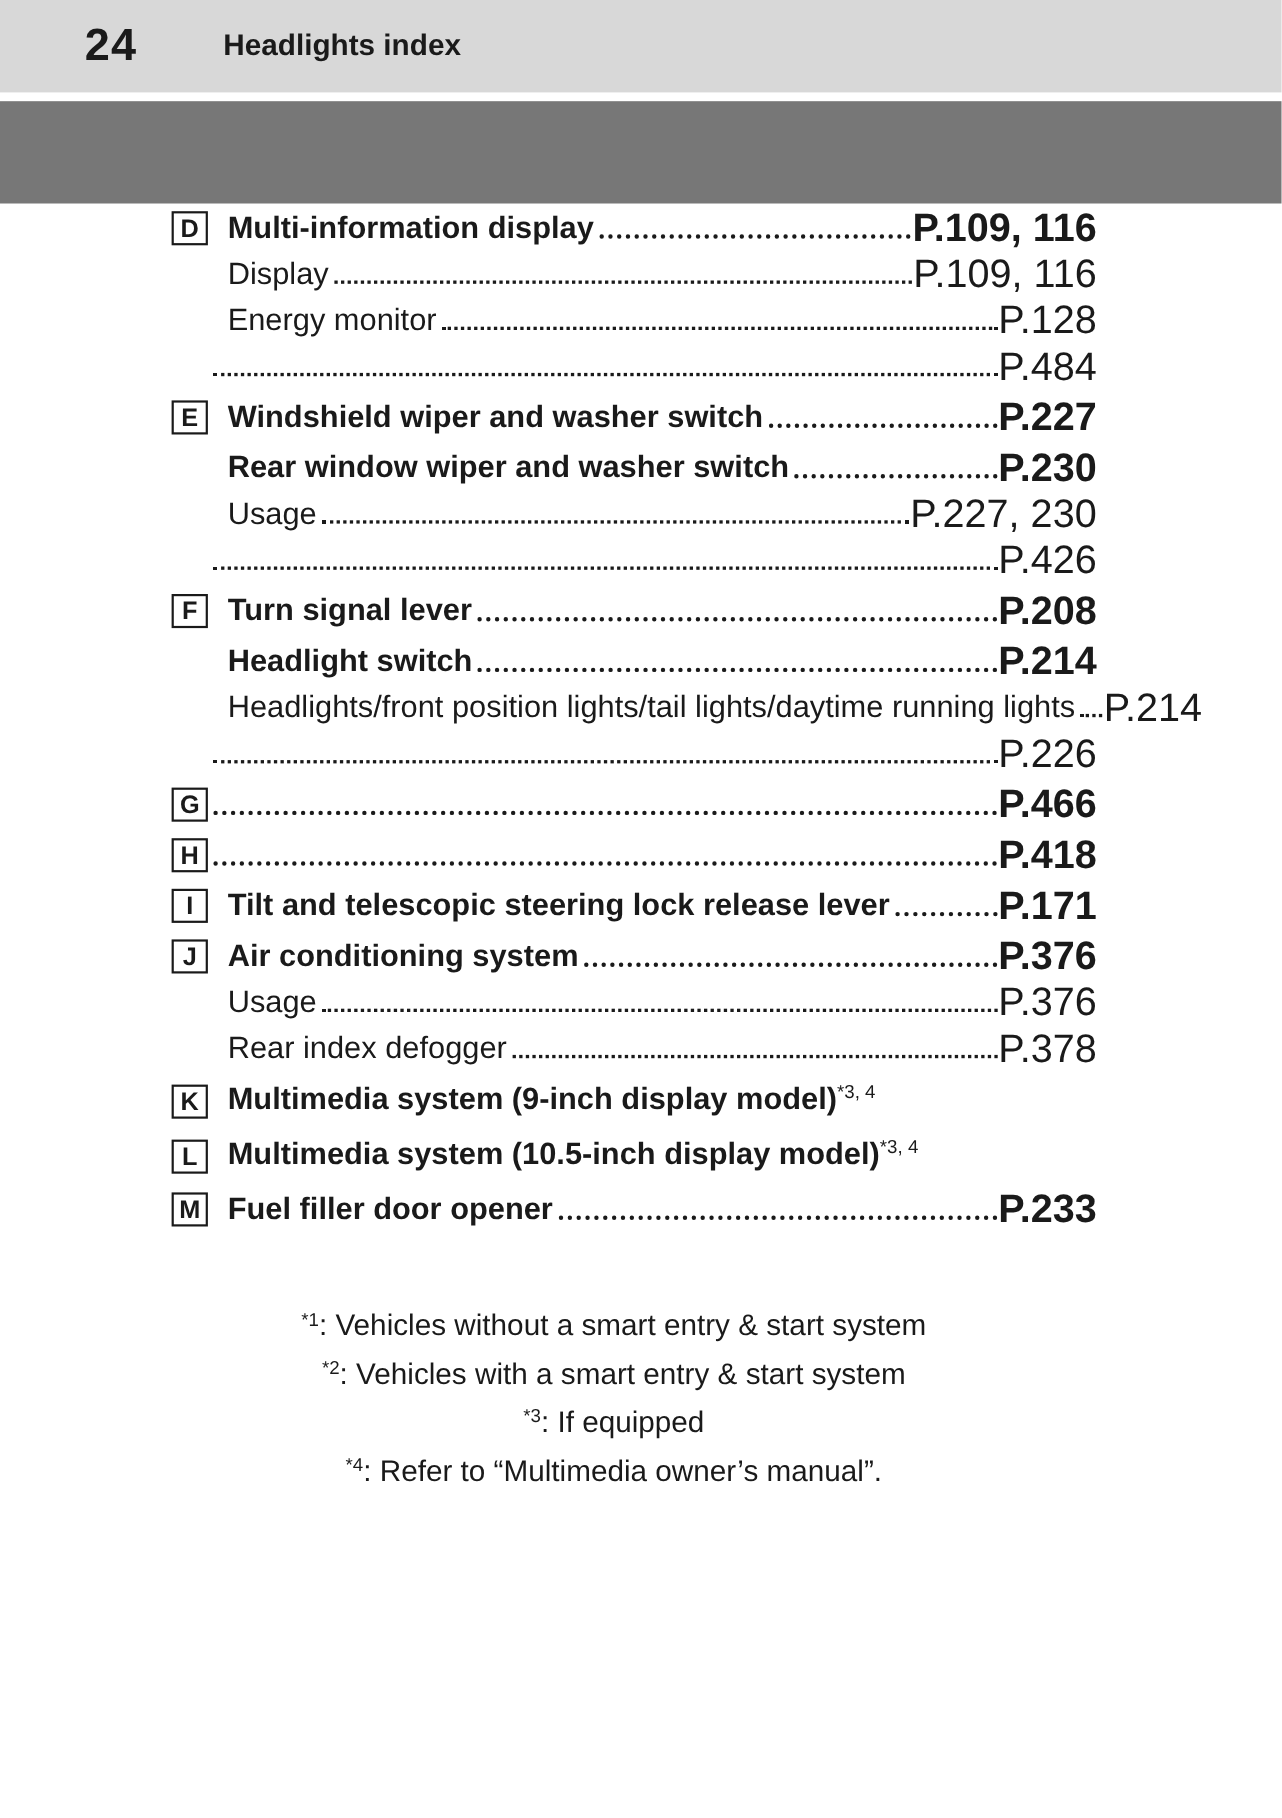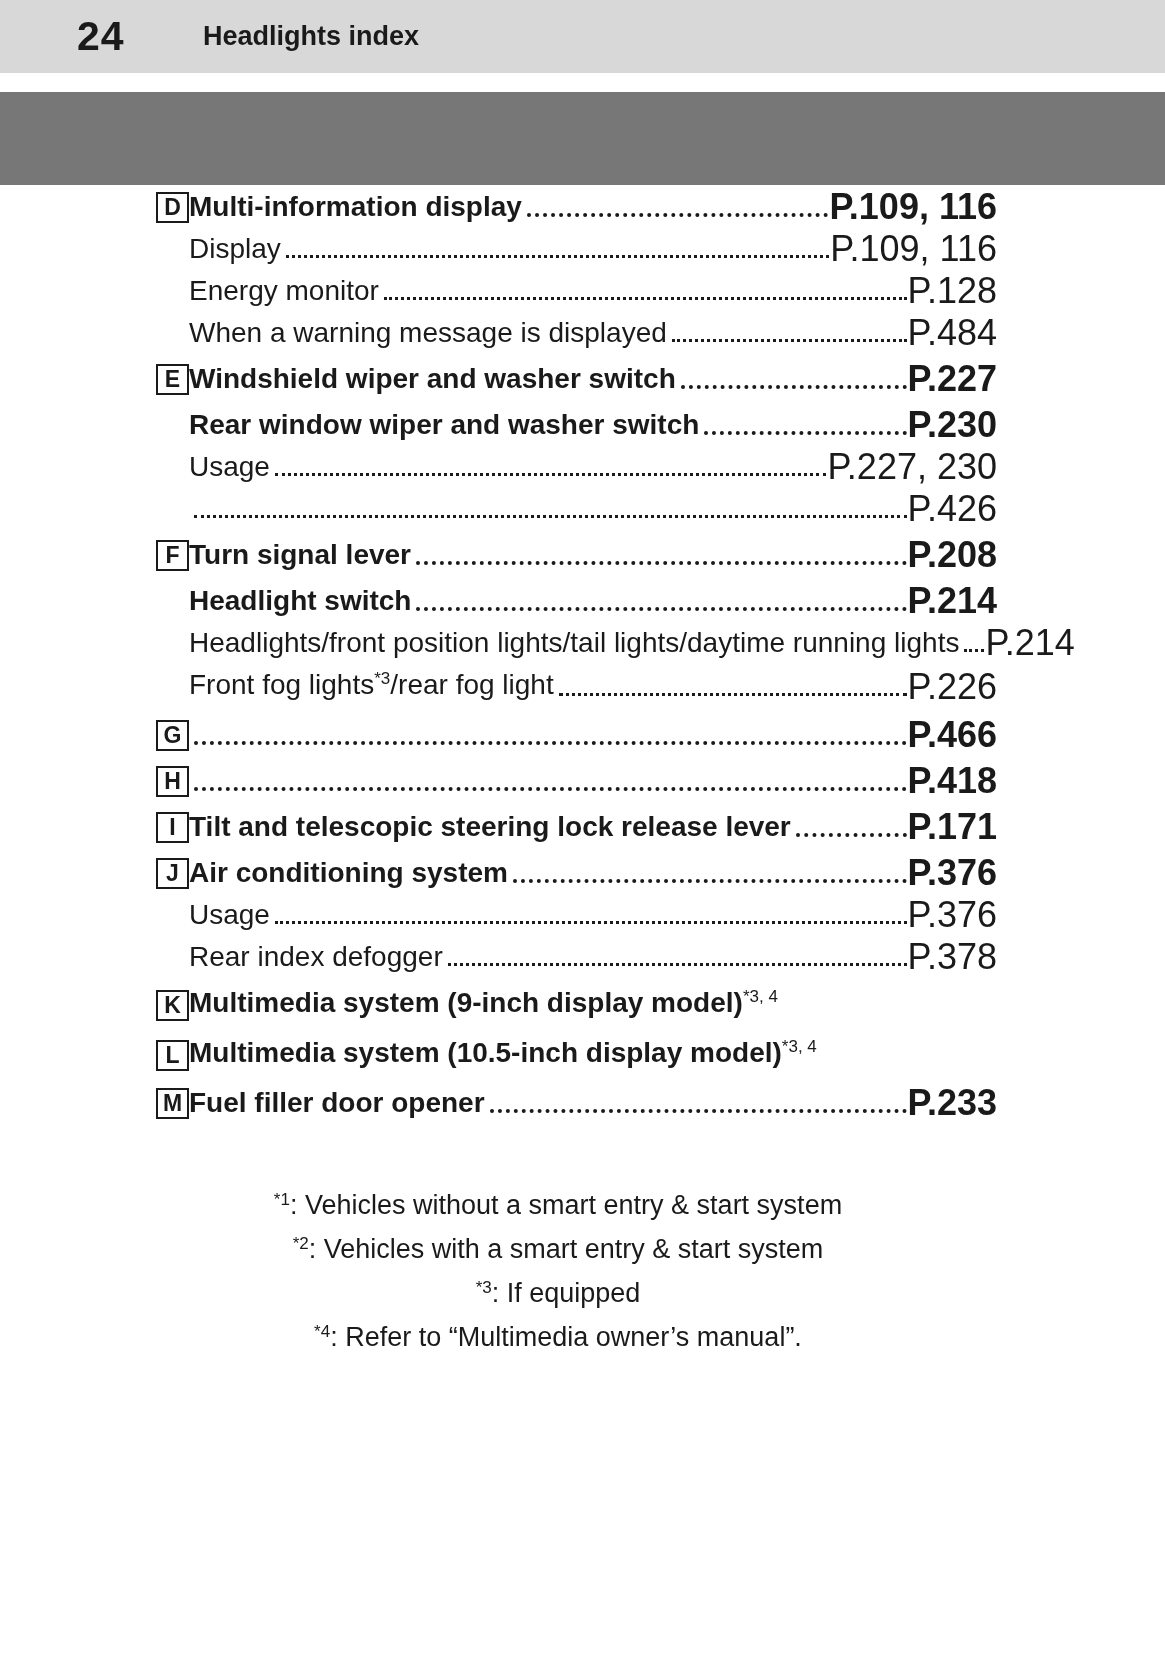--- a/index.html
+++ b/index.html
@@ -14,21 +14,21 @@
     font-family: "Liberation Sans", "DejaVu Sans", sans-serif;
     color: #1a1a1a;
     overflow: hidden;
   }
 
   
   .page-header {
     position: absolute;
     top: 0; left: 0;
     width: 100%;
-    height: 73px;
+    height: 84px;
     background: #d8d8d8;
   }
   .page-number {
     position: absolute;
     left: 77px;
     top: 50%;
     transform: translateY(-52%);
     font-size: 41px;
     font-weight: 700;
     letter-spacing: 1px;
@@ -78,21 +78,21 @@
     font-size: 23px;
     font-weight: 700;
     flex: 0 0 33px;
     background: #ffffff;
   }
   .letter-spacer {
     width: 33px;
     flex: 0 0 33px;
   }
   .label {
-    margin-left: 0;
+    margin-left: 18px;
     font-size: 28px;
     line-height: 34px;
     white-space: nowrap;
     text-align: right;
   }
   .row.bold .label,
   .row.bold .pages { font-weight: 700; }
 
   .sup {
     font-size: 17px;
@@ -163,21 +163,20 @@
       <div class="pages">P.109, 116</div>
     </div>
     <div class="row">
       <div class="letter-spacer"></div>
       <div class="label"><span>Energy monitor</span></div>
       <div class="leader"></div>
       <div class="pages">P.128</div>
     </div>
     <div class="row">
       <div class="letter-spacer"></div>
-      <div class="label"><span>When a warning message is displayed</span></div>
       <div class="leader"></div>
       <div class="pages">P.484</div>
     </div>
     <div class="row sec bold">
       <div class="letter-badge">E</div>
       <div class="label"><span>Windshield wiper and washer switch</span></div>
       <div class="leader"></div>
       <div class="pages">P.227</div>
     </div>
     <div class="row sec bold">
@@ -210,21 +209,20 @@
       <div class="pages">P.214</div>
     </div>
     <div class="row">
       <div class="letter-spacer"></div>
       <div class="label"><span>Headlights/front position lights/tail lights/daytime running lights</span></div>
       <div class="leader"></div>
       <div class="pages">P.214</div>
     </div>
     <div class="row">
       <div class="letter-spacer"></div>
-      <div class="label"><span>Front fog lights</span><span class="sup">*3</span><span>/rear fog light</span></div>
       <div class="leader"></div>
       <div class="pages">P.226</div>
     </div>
     <div class="row sec bold">
       <div class="letter-badge">G</div>
       <div class="leader"></div>
       <div class="pages">P.466</div>
     </div>
     <div class="row sec bold">
       <div class="letter-badge">H</div>

